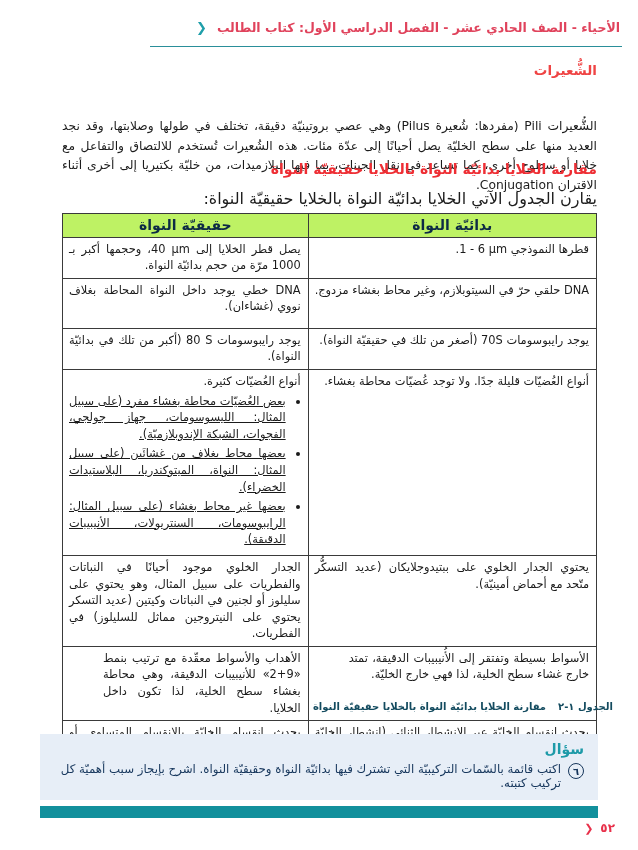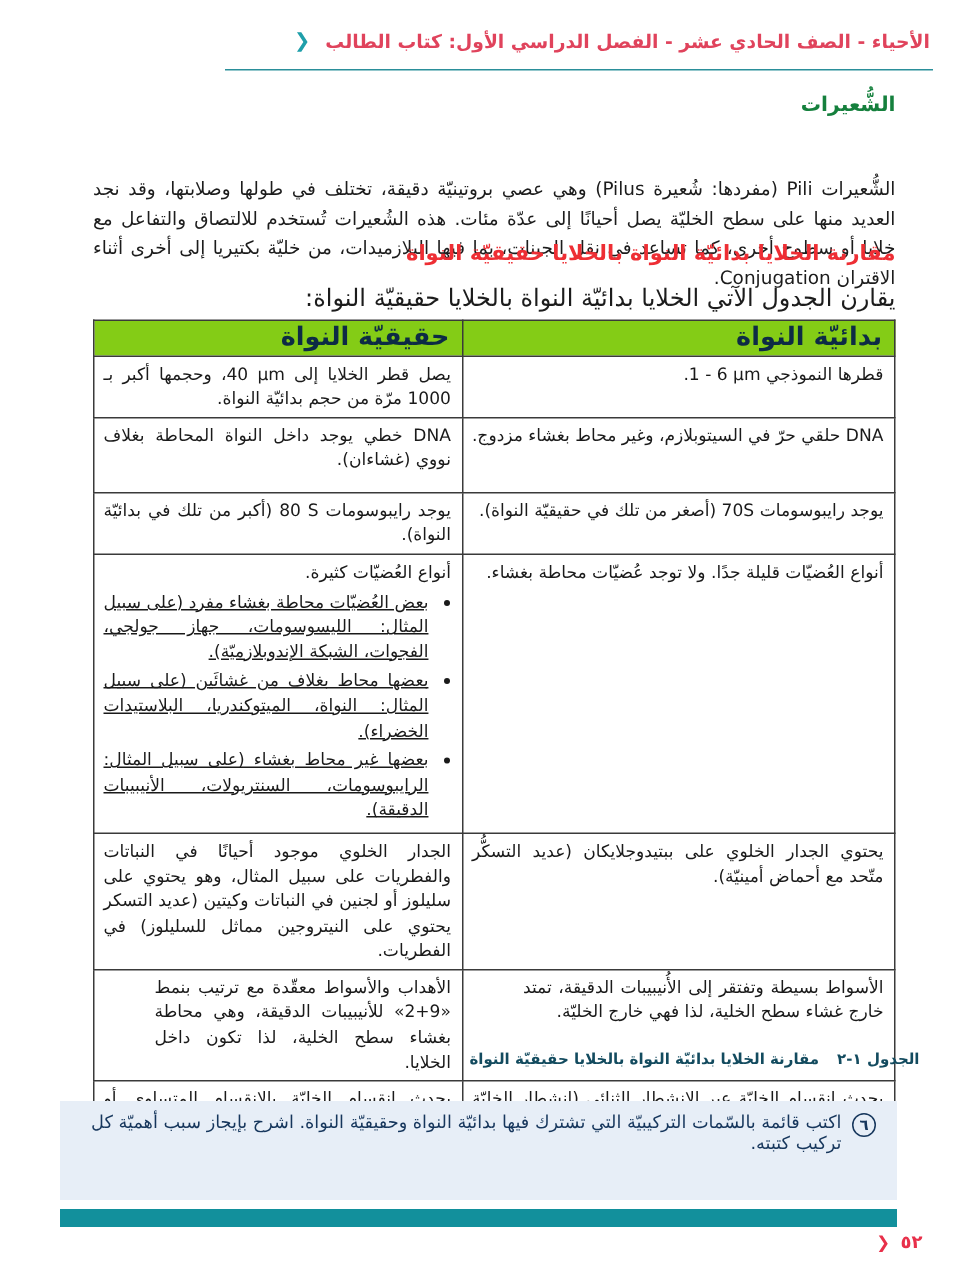--- a/index.html
+++ b/index.html
@@ -19,21 +19,21 @@
     font-size:12.5px; font-weight:bold; color:#e0435c;
   }
   .hdr-chevron { color:#1f9faa; font-size:13px; font-weight:bold; cursor:pointer; }
   .hdr-rule {
     position:absolute; top:46px; left:150px; right:16px;
     border-top:1.6px solid #2a8f9a;
   }
   
   .section-title {
     position:absolute; top:62px; right:41px;
-    color:#15803d; font-weight:bold; font-size:13.5px;
+    color:#ef4444; font-weight:bold; font-size:13.5px;
   }
   .section-body {
     position:absolute; top:90px; right:41px; left:62px;
     font-size:12.3px; line-height:19.5px; text-align:justify; color:#1c1c1c;margin-top:27px;
   }
   .compare-title {
     position:absolute; top:161px; right:41px;
     color:#ee2e34; font-weight:bold; font-size:14px;
   }
   .compare-intro {
@@ -47,22 +47,22 @@
     border:1.6px solid #222;
     font-size:11.4px; line-height:16.6px;
   }
   table.cmp th, table.cmp td {
     border:1px solid #3a3a3a;
     vertical-align:top;
     padding:3px 7px 4px 6px;
     text-align:justify;
   }
   table.cmp th {
-    background:#84cc16; color:#0d2b45;
-    font-weight:bold; text-align:right; font-size:17px;
+    background:#bef264; color:#0d2b45;
+    font-weight:bold; text-align:center; font-size:14px;
     padding:3px 8px;
   }
   col.c-pro { width:54%; }
   col.c-eu  { width:46%; }
   tr.r1 td { height:37px; }
   tr.r2 td { height:50px; }
   tr.r3 td { height:21px; }
   tr.r4 td { height:148px; }
   tr.r5 td { height:71px; }
   tr.r6 td { height:66px;padding-left:40px; }
@@ -170,20 +170,21 @@
       </tr>
     </tbody>
   </table>
 </div>
 
 <div class="table-caption">
   <span class="cap-label">الجدول ١-٢</span><span>مقارنة الخلايا بدائيّة النواة بالخلايا حقيقيّة النواة</span>
 </div>
 
 <div class="question-box">
+  <div class="q-title">سؤال</div>
   <div class="q-line">
     <span class="q-num">٦</span>
     <span>اكتب قائمة بالسّمات التركيبيّة التي تشترك فيها بدائيّة النواة وحقيقيّة النواة. اشرح بإيجاز سبب أهميّة كل تركيب كتبته.</span>
   </div>
 </div>
 
 <div class="footer-bar"></div>
 <div class="page-number">
   <span>٥٢</span>
   <span class="pg-chevron">❮</span>

